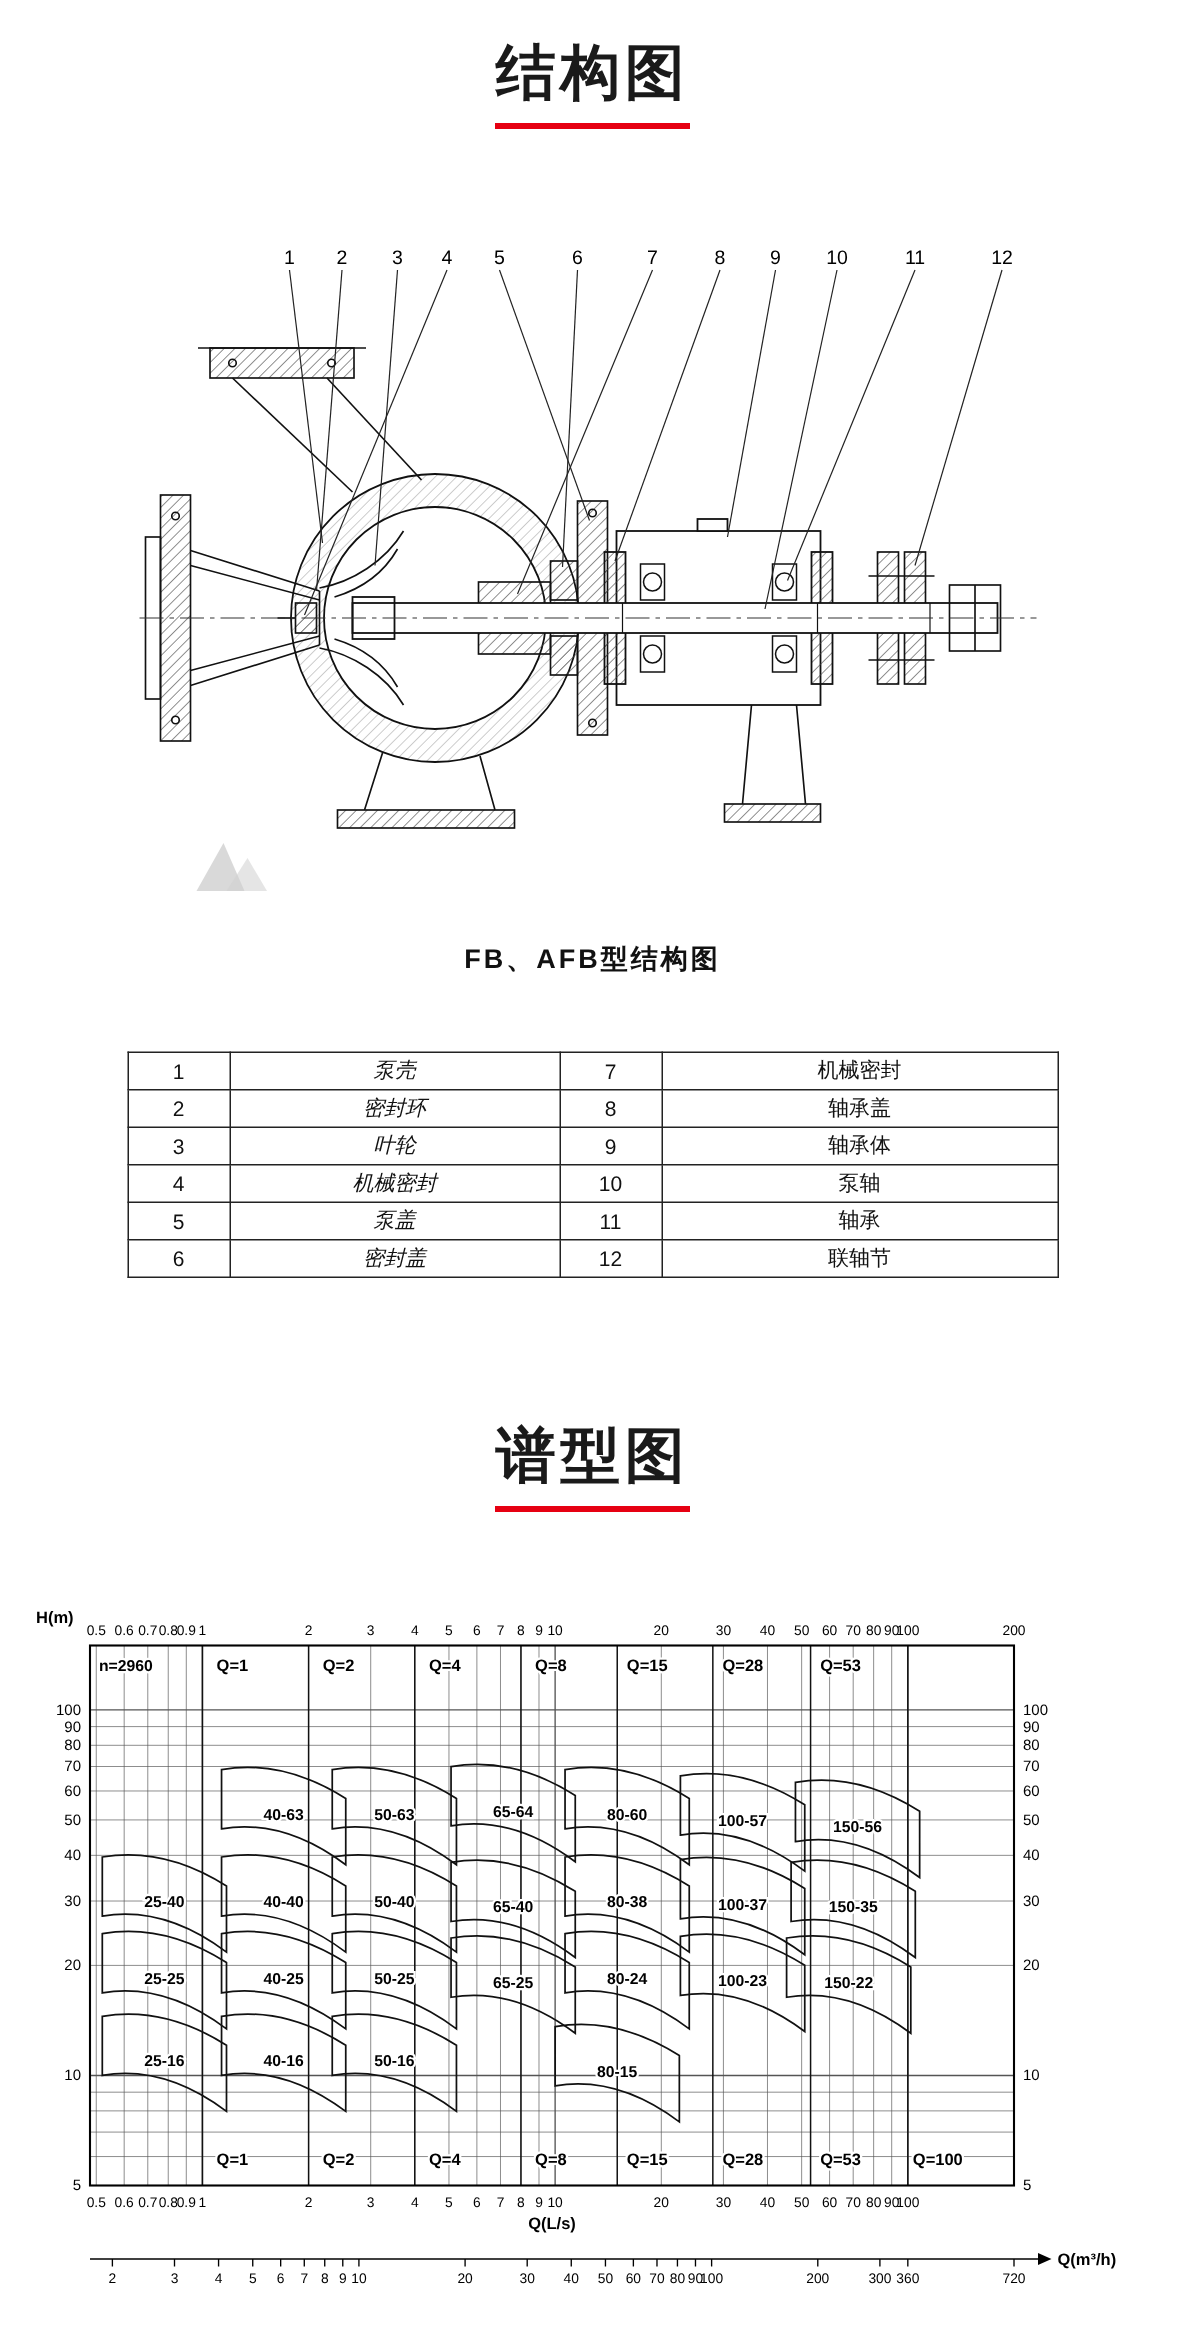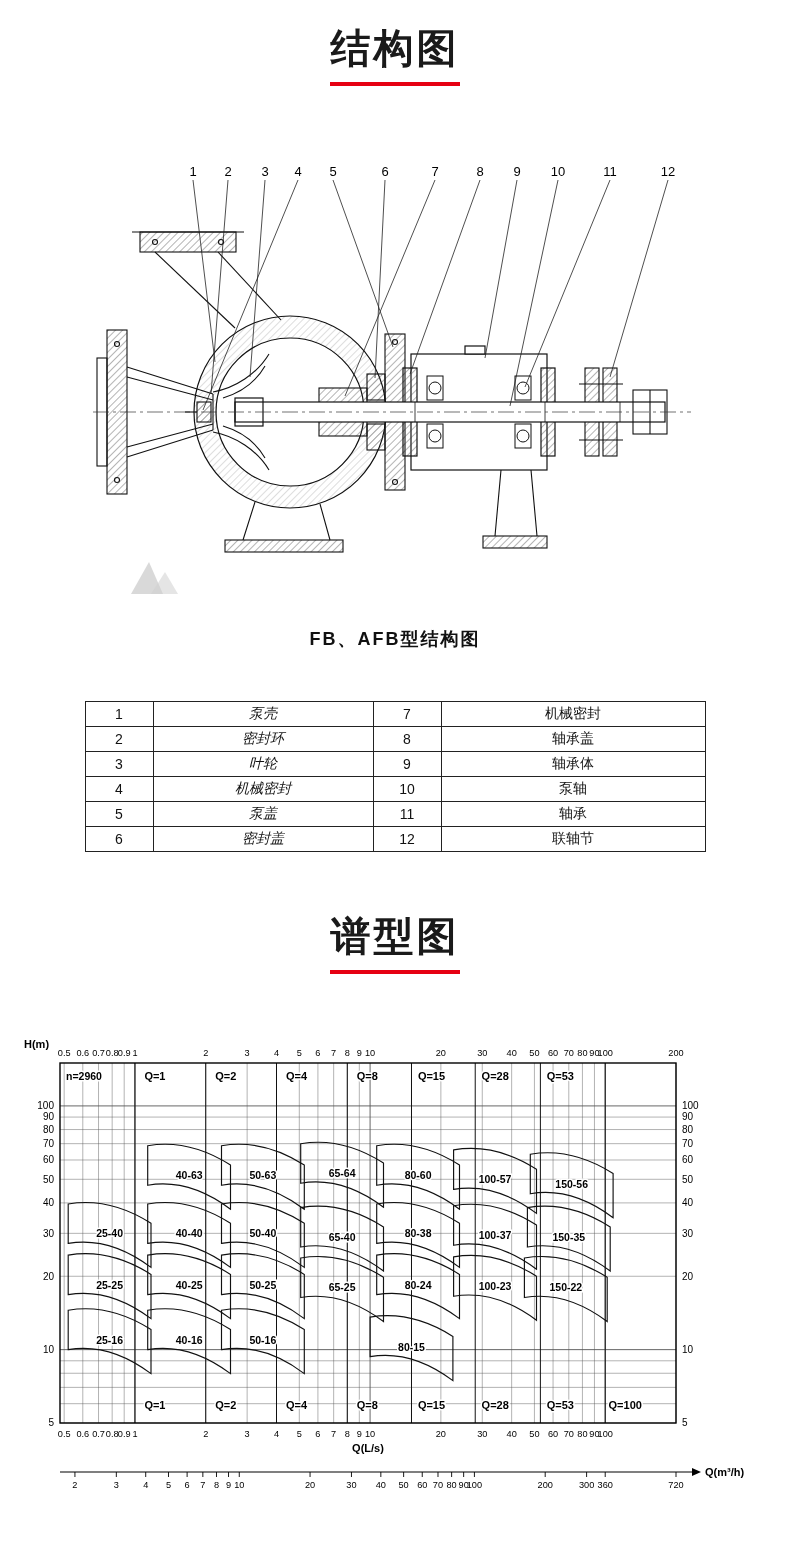--- a/index.html
+++ b/index.html
@@ -6,21 +6,21 @@
   html,body { background:#ffffff; }
   body {
     width:790px; min-height:1561px; margin:0 auto;
     font-family:"Liberation Sans","DejaVu Sans",sans-serif; color:#111;
   }
   .section-title {
     text-align:center; font-size:40px; font-weight:700; letter-spacing:3px;
     color:#1a1a1a; line-height:1.15;font-family:Liberation Serif, serif;
   }
   .title-1 { padding-top:26px; }
-  .title-2 { margin-top:62px; }
+  .title-2 { margin-top:96px; }
   .accent-bar { width:130px; height:4px; margin:10px auto 0; background:#e60012; }
   .drawing-wrap { margin-top:76px; text-align:center; }
   .drawing-caption { font-size:18px; font-weight:700; letter-spacing:2px; margin-top:20px; }
   table.parts { border-collapse:collapse; margin:50px auto 0; width:620px; table-layout:fixed; }
   table.parts td { border:1px solid #222; height:25px; text-align:center; font-size:14px; overflow:hidden; }
   td.num   { width:68px; }
   td.nameL { width:220px;font-style:italic; }
   td.nameR { width:264px;margin-left:26px; }
   #spectrum-wrap { margin-top:54px; }
   svg { display:block; }

